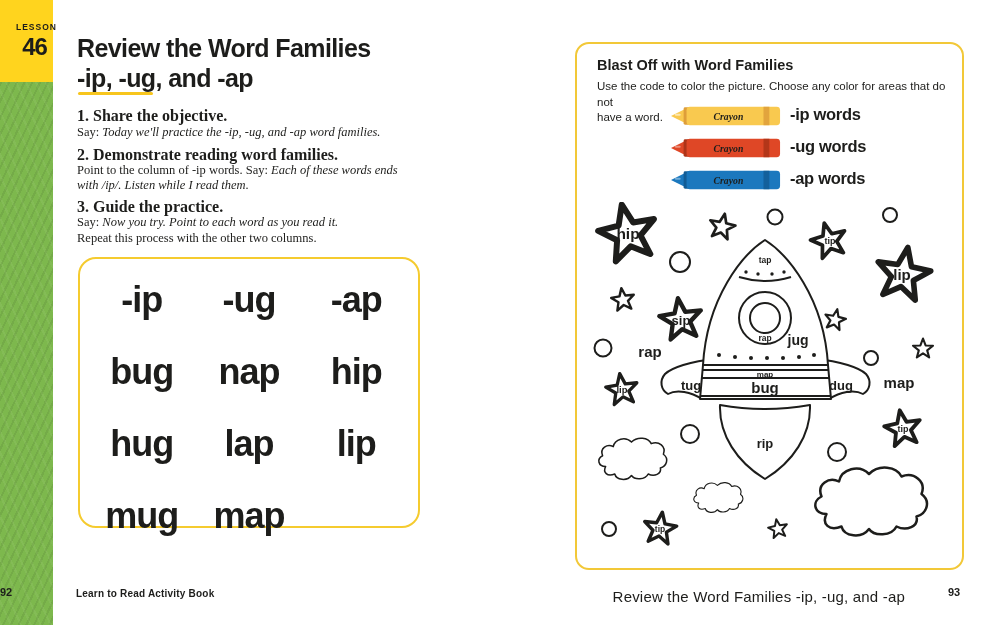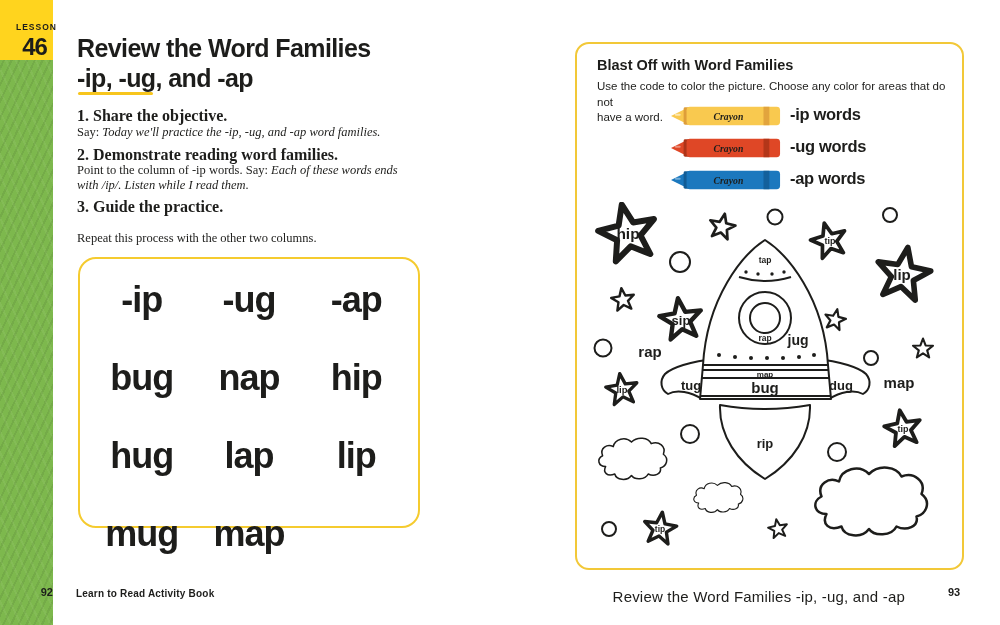--- a/index.html
+++ b/index.html
@@ -4,39 +4,39 @@
 <style>
   * { margin:0; padding:0; box-sizing:border-box; }
   html,body { width:1000px; height:625px; }
   body { font-family:"Liberation Sans", sans-serif; background:#ffffff; color:#1d1d1b; }
   .spread { position:relative; width:1000px; height:625px; background:#ffffff; overflow:hidden; }
 
   
   .sidebar { position:absolute; left:0; top:0; width:53px; height:625px; background:#7db84d;
     background-image:repeating-linear-gradient(115deg, rgba(0,0,0,0.07) 0 2px, transparent 2px 7px),
                      repeating-linear-gradient(65deg, rgba(255,255,255,0.05) 0 2px, transparent 2px 9px); }
-  .lesson-badge { position:absolute; left:0; top:0; width:53px; height:60px; background:#ffd41e; text-align:center;padding-left:16px; }
+  .lesson-badge { position:absolute; left:0; top:0; width:53px; height:82px; background:#ffd41e; text-align:center;padding-left:16px; }
   .lesson-label { font-size:8.5px; font-weight:bold; letter-spacing:1px; padding-top:22px; }
   .lesson-number { font-size:24px; font-weight:bold; line-height:30px; letter-spacing:-1px; }
 
   
   .page-title { position:absolute; left:77px; top:33px; font-size:25px; line-height:30px; font-weight:bold; letter-spacing:-0.6px; }
   .title-underline { position:absolute; left:78px; top:92px; width:75px; height:3px; background:#f7c51d; border-radius:2px; }
   .step-h { position:absolute; font-family:"Liberation Serif", serif; font-size:16px; font-weight:bold; }
   .step-p { position:absolute; font-family:"Liberation Serif", serif; font-size:12.5px; line-height:14.5px; width:350px; }
   .it { font-style:italic; }
 
   
   .word-box { position:absolute; left:78px; top:257px; width:342px; height:271px; background:#fff;
     border:2.5px solid #f5cb2f; border-radius:18px; }
-  .word-grid { display:grid; grid-template-columns:1fr 1fr 1fr; padding:14px 8px 0 8px; row-gap:25px; }
+  .word-grid { display:grid; grid-template-columns:1fr 1fr 1fr; padding:14px 8px 0 8px; row-gap:19px; }
   .word-cell { text-align:center; font-size:36px; font-weight:bold; letter-spacing:-1px; line-height:53px; }
 
   
-  .footer-pg-left { position:absolute; left:0; top:586px; width:53px; text-align:right; font-size:11px; font-weight:bold; }
+  .footer-pg-left { position:absolute; left:0; top:586px; width:53px; text-align:left; font-size:11px; font-weight:bold; }
   .footer-book { position:absolute; left:76px; top:588px; font-size:10px; font-weight:bold; letter-spacing:0.2px; }
   .footer-section { position:absolute; right:95px; top:588px; font-size:15px; font-weight:normal; letter-spacing:0.2px; }
   .footer-pg-right { position:absolute; left:948px; top:586px; font-size:11px; font-weight:bold; }
 
   
   .activity-box { position:absolute; left:575px; top:42px; width:389px; height:528px; background:#fff;
     border:2.5px solid #f2c838; border-radius:14px; }
   .activity-title { position:absolute; left:20px; top:13px; font-size:14.5px; font-weight:bold; }
   .activity-instr { position:absolute; left:20px; top:35px; font-size:11.5px; line-height:15.5px; width:350px; }
   .key-row { position:absolute; left:93px; height:24px; }
@@ -64,20 +64,21 @@
   </div>
   <div class="title-underline"></div>
 
   <div class="step-h" style="left:77px; top:107px;">1. Share the objective.</div>
   <div class="step-p" style="left:77px; top:125px;"><span>Say: </span><span class="it">Today we'll practice the -ip, -ug, and -ap word families.</span></div>
 
   <div class="step-h" style="left:77px; top:146px;">2. Demonstrate reading word families.</div>
   <div class="step-p" style="left:77px; top:163px;"><span>Point to the column of -ip words. Say: </span><span class="it">Each of these words ends</span><br><span class="it">with /ip/. Listen while I read them.</span></div>
 
   <div class="step-h" style="left:77px; top:198px;">3. Guide the practice.</div>
+  <div class="step-p" style="left:77px; top:215px;"><span>Say: </span><span class="it">Now you try. Point to each word as you read it.</span></div>
   <div class="step-p" style="left:77px; top:231px;">Repeat this process with the other two columns.</div>
 
   <div class="word-box">
     <div class="word-grid">
       <div class="word-cell">-ip</div>
       <div class="word-cell">-ug</div>
       <div class="word-cell">-ap</div>
       <div class="word-cell">bug</div>
       <div class="word-cell">nap</div>
       <div class="word-cell">hip</div>

